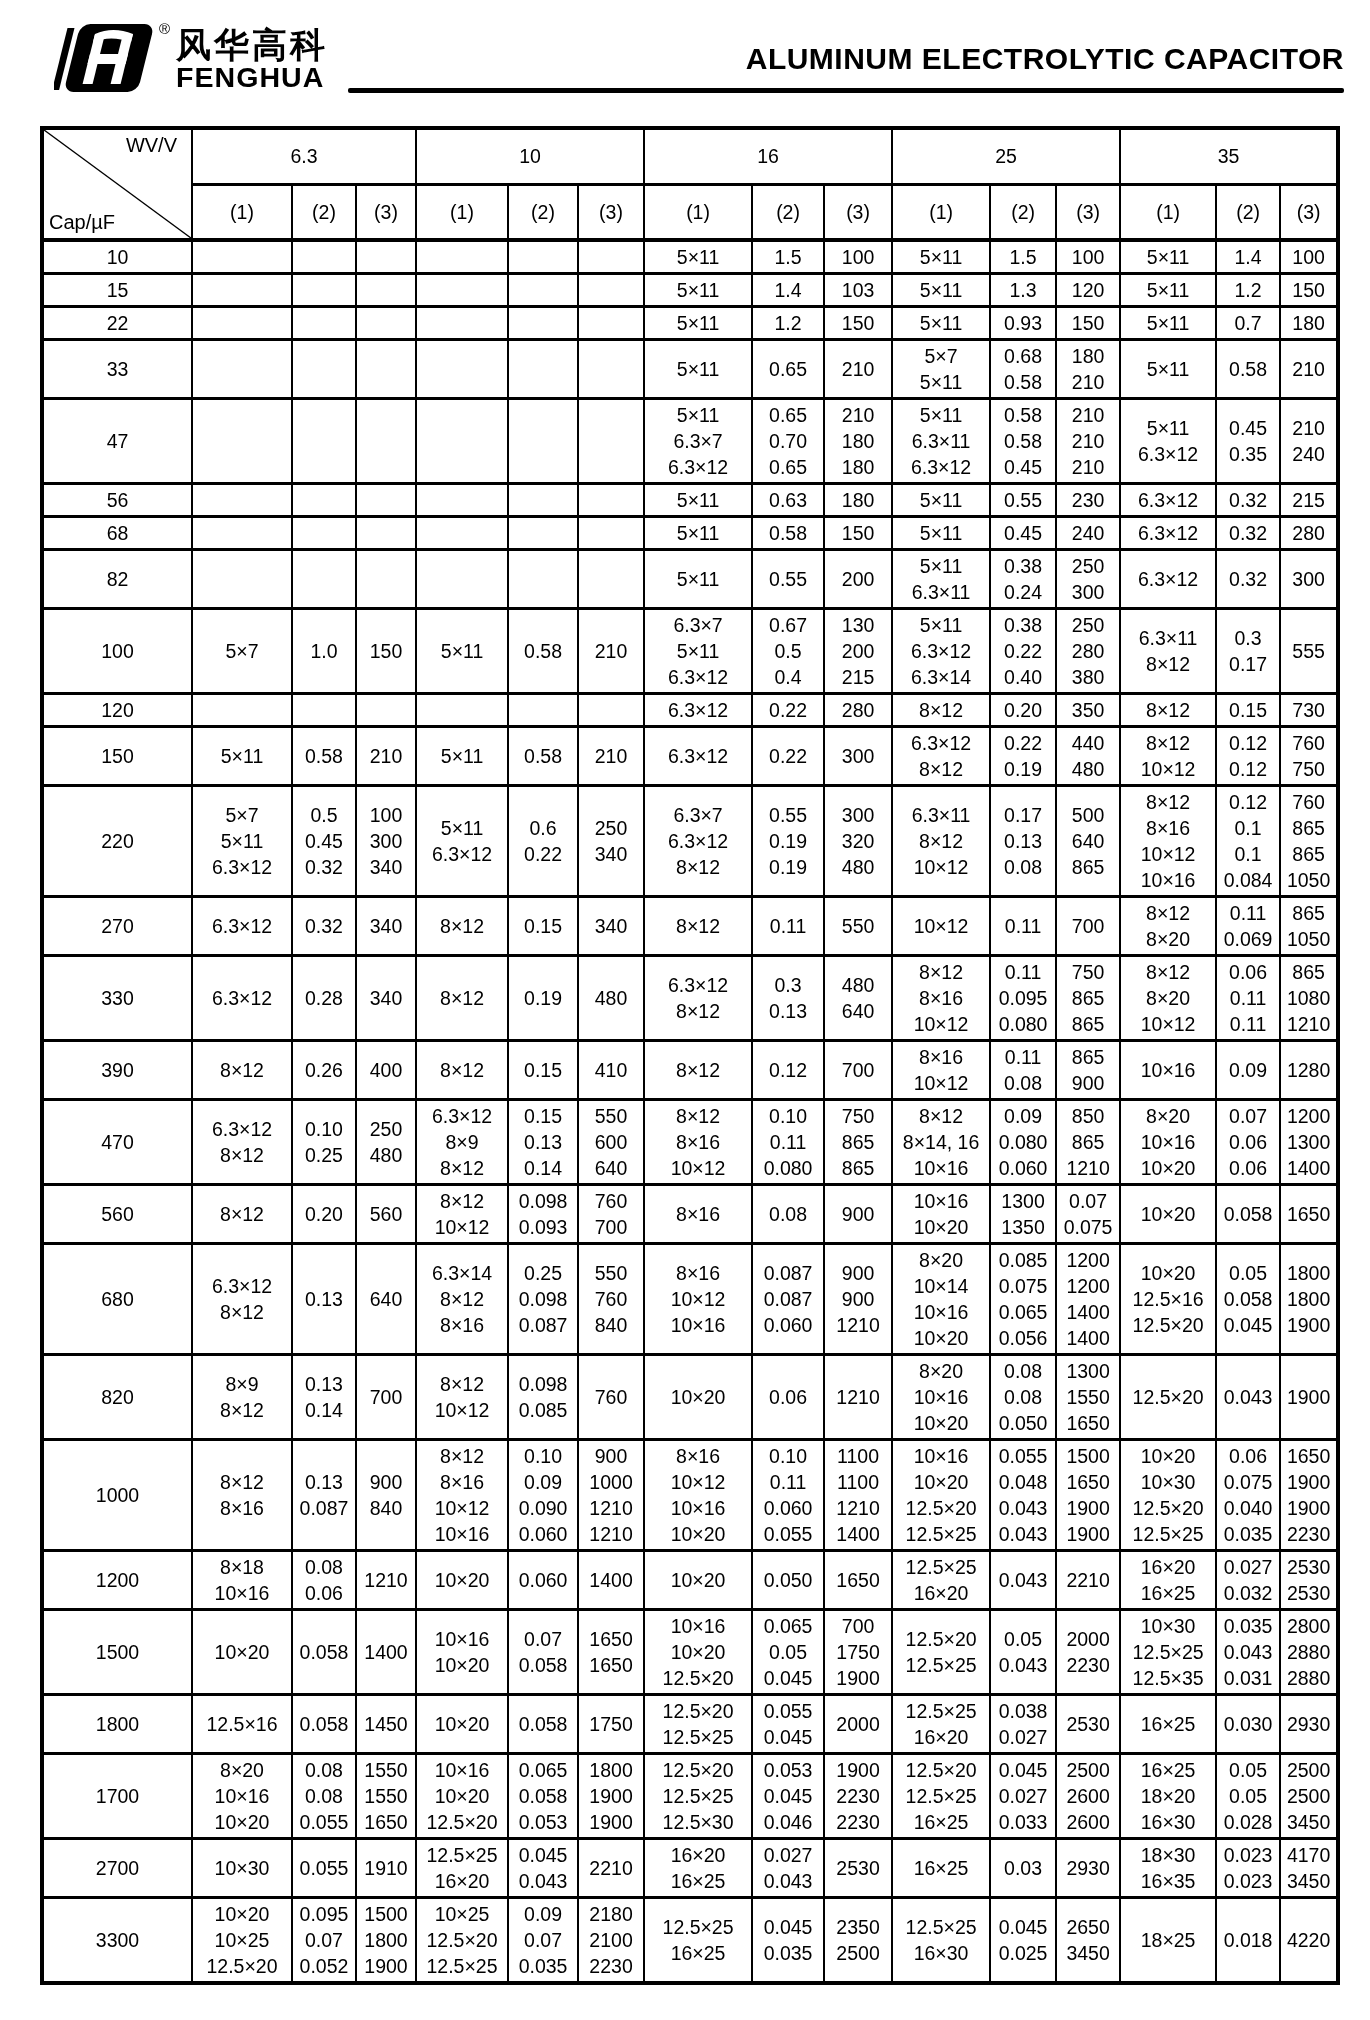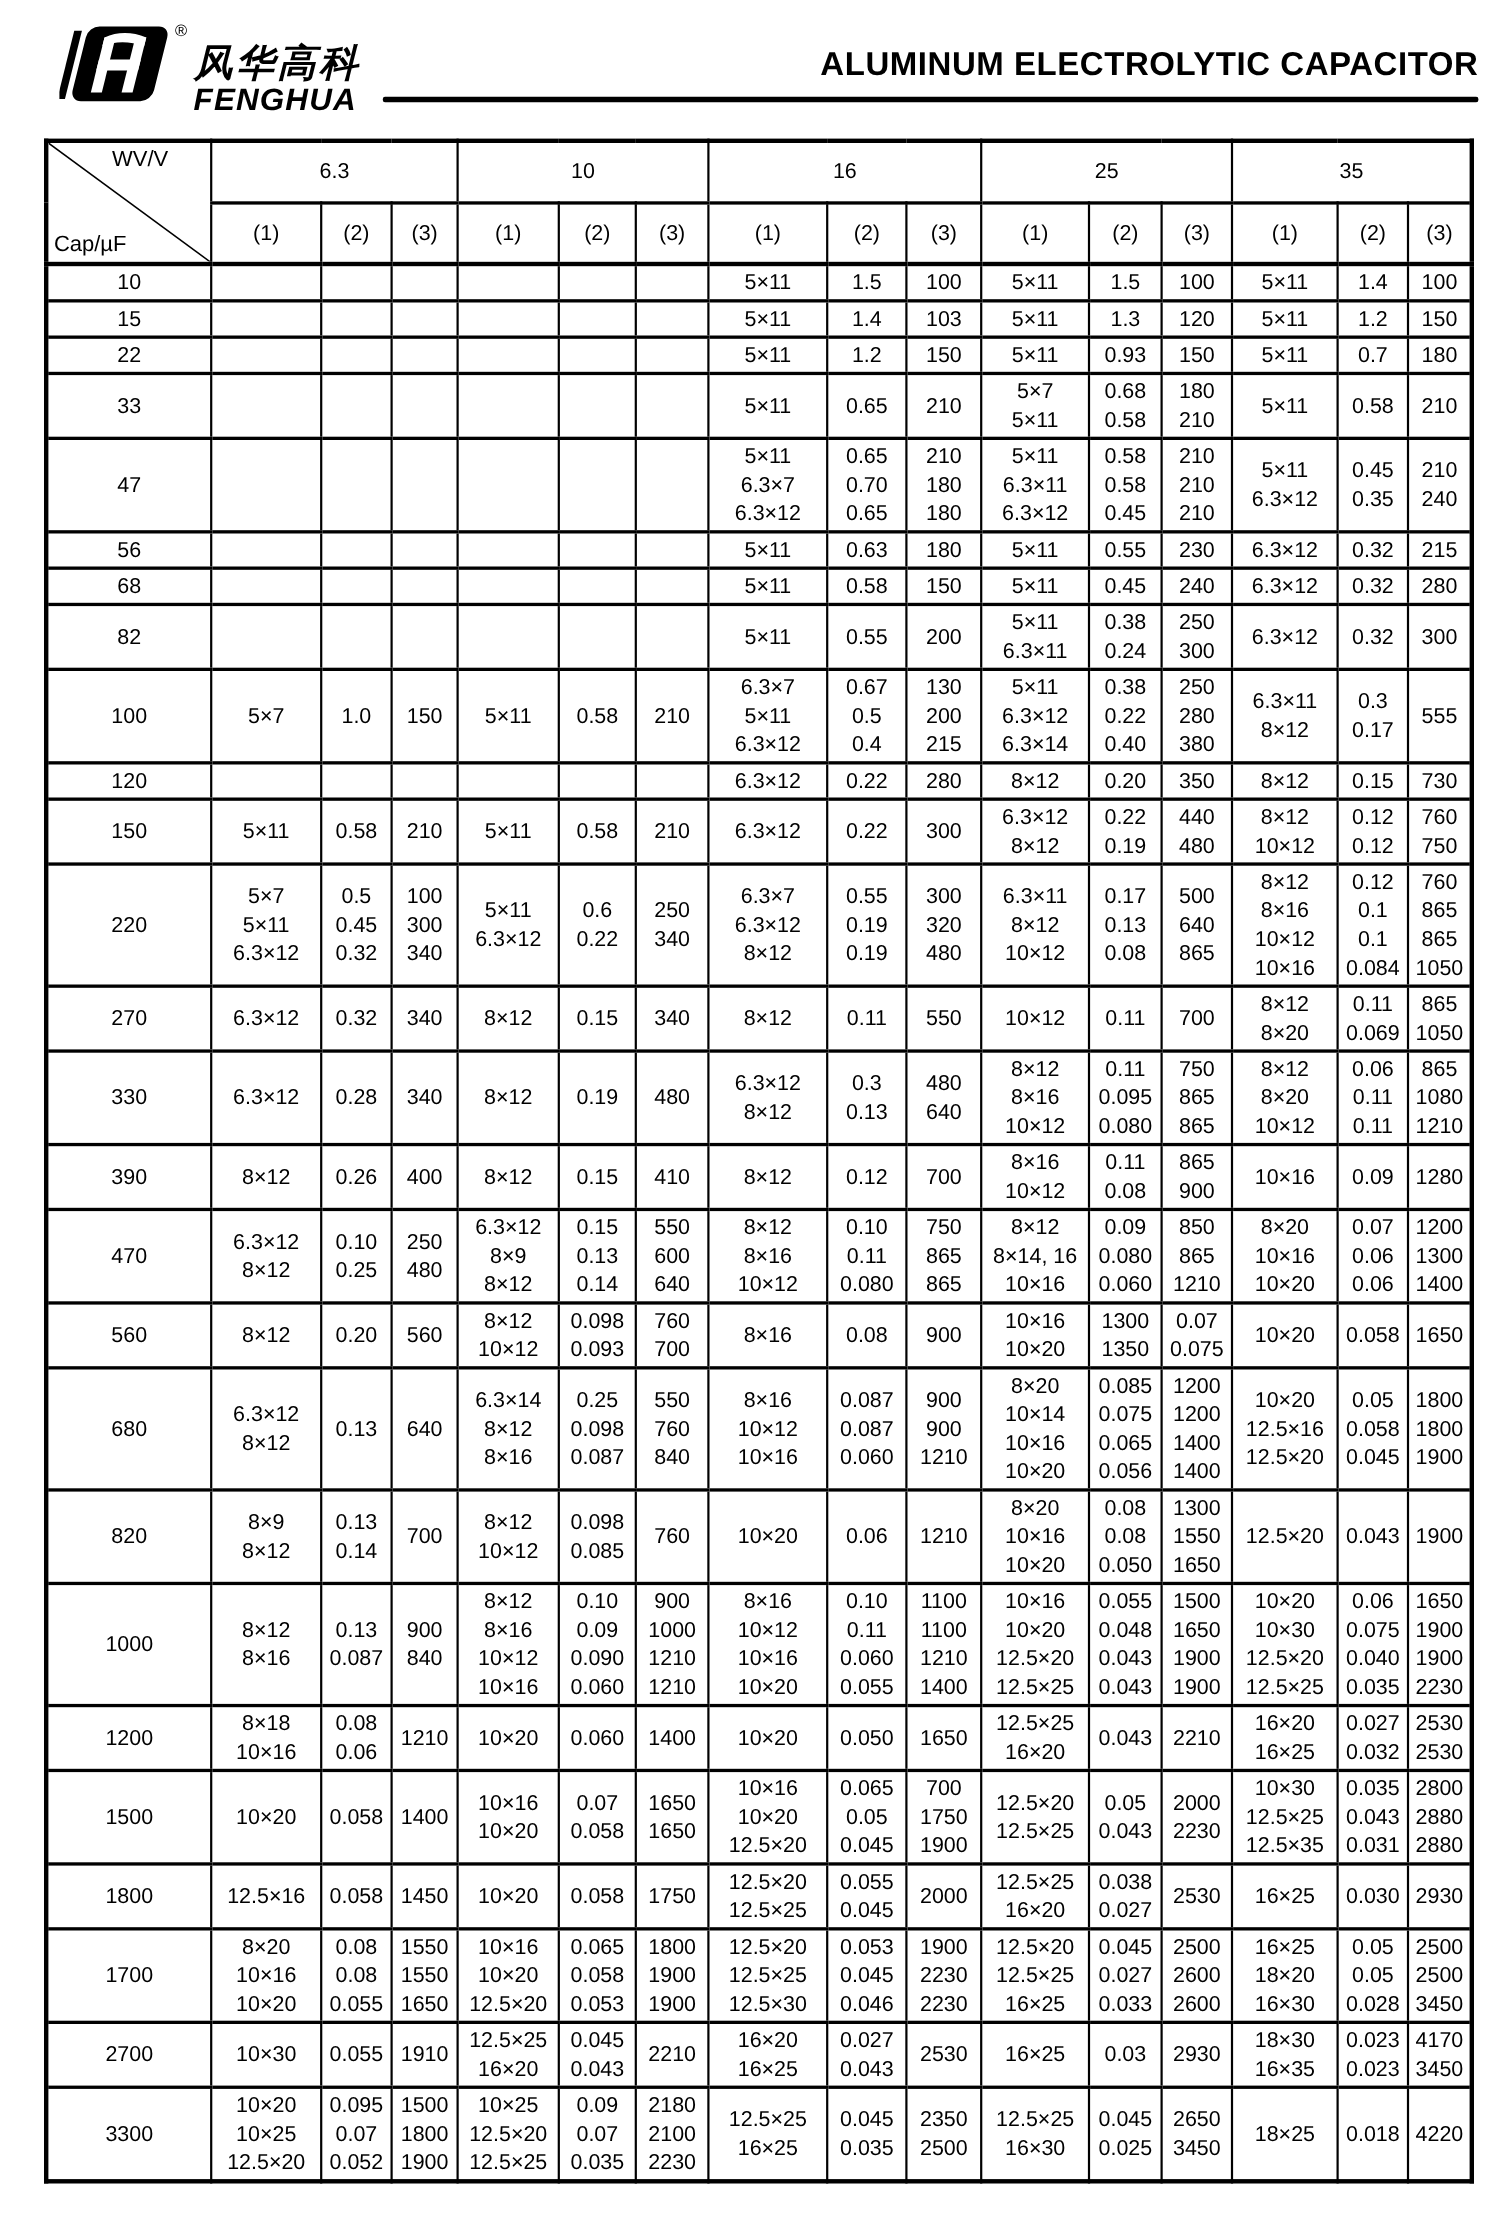--- a/index.html
+++ b/index.html
@@ -10,21 +10,21 @@
     position: relative;
     overflow: hidden;
   }
   .page { padding: 16px 24px 0 40px; }
 
   
   .doc-header { position: relative; height: 100px; }
   .logo-block { position: absolute; left: 14px; top: 6px; display: flex; align-items: flex-start; }
   .logo-mark { width: 104px; height: 74px; }
   .logo-reg { font-size: 15px; margin: -2px 2px 0 1px; }
-  .logo-text { margin-left: 4px; margin-top: 18px; font-style: italic; }
+  .logo-text { margin-left: 4px; margin-top: 5px; }
   .brand-cn { font-size: 35px; font-weight: bold; letter-spacing: 3px; line-height: 36px; }
   .brand-en { font-size: 28px; font-weight: bold; letter-spacing: 1px; line-height: 30px; transform: scaleX(1.02); transform-origin: left; }
   .doc-title { position: absolute; right: 2px; top: 26px; font-size: 30px; font-weight: bold; letter-spacing: 0.5px; }
   .title-rule { position: absolute; left: 308px; right: 2px; top: 72px; height: 5px; background: #000; border-radius: 2px; }
 
   
   .sec-cn { margin-top: 30px; font-size: 25px; letter-spacing: 1px; }
   .sec-en { margin-top: 10px; font-size: 23px; }
 
   
@@ -44,21 +44,21 @@
     font-size: 19.5px;
     line-height: 26px;
     padding: 2px 1px;
     white-space: pre-line;
     overflow: hidden;
   }
   .vgroup-cell { font-size: 21px; height: 30px; }
   .subhead-cell { height: 30px; border-bottom-width: 4px !important; }
   .corner-cell { position: relative; border-bottom-width: 4px !important; padding: 0; }
   .corner-cell svg { position: absolute; inset: 0; width: 100%; height: 100%; }
-  .corner-top { position: absolute; top: 2px; right: 38px; font-size: 20px; }
+  .corner-top { position: absolute; top: 2px; right: 14px; font-size: 20px; }
   .corner-bottom { position: absolute; bottom: 3px; left: 5px; font-size: 20px; }
   .cap-cell { font-size: 20px; }
 </style>
 </head>
 <body>
 
 <div class="page">
 
   <div class="doc-header">
     <div class="logo-block">

